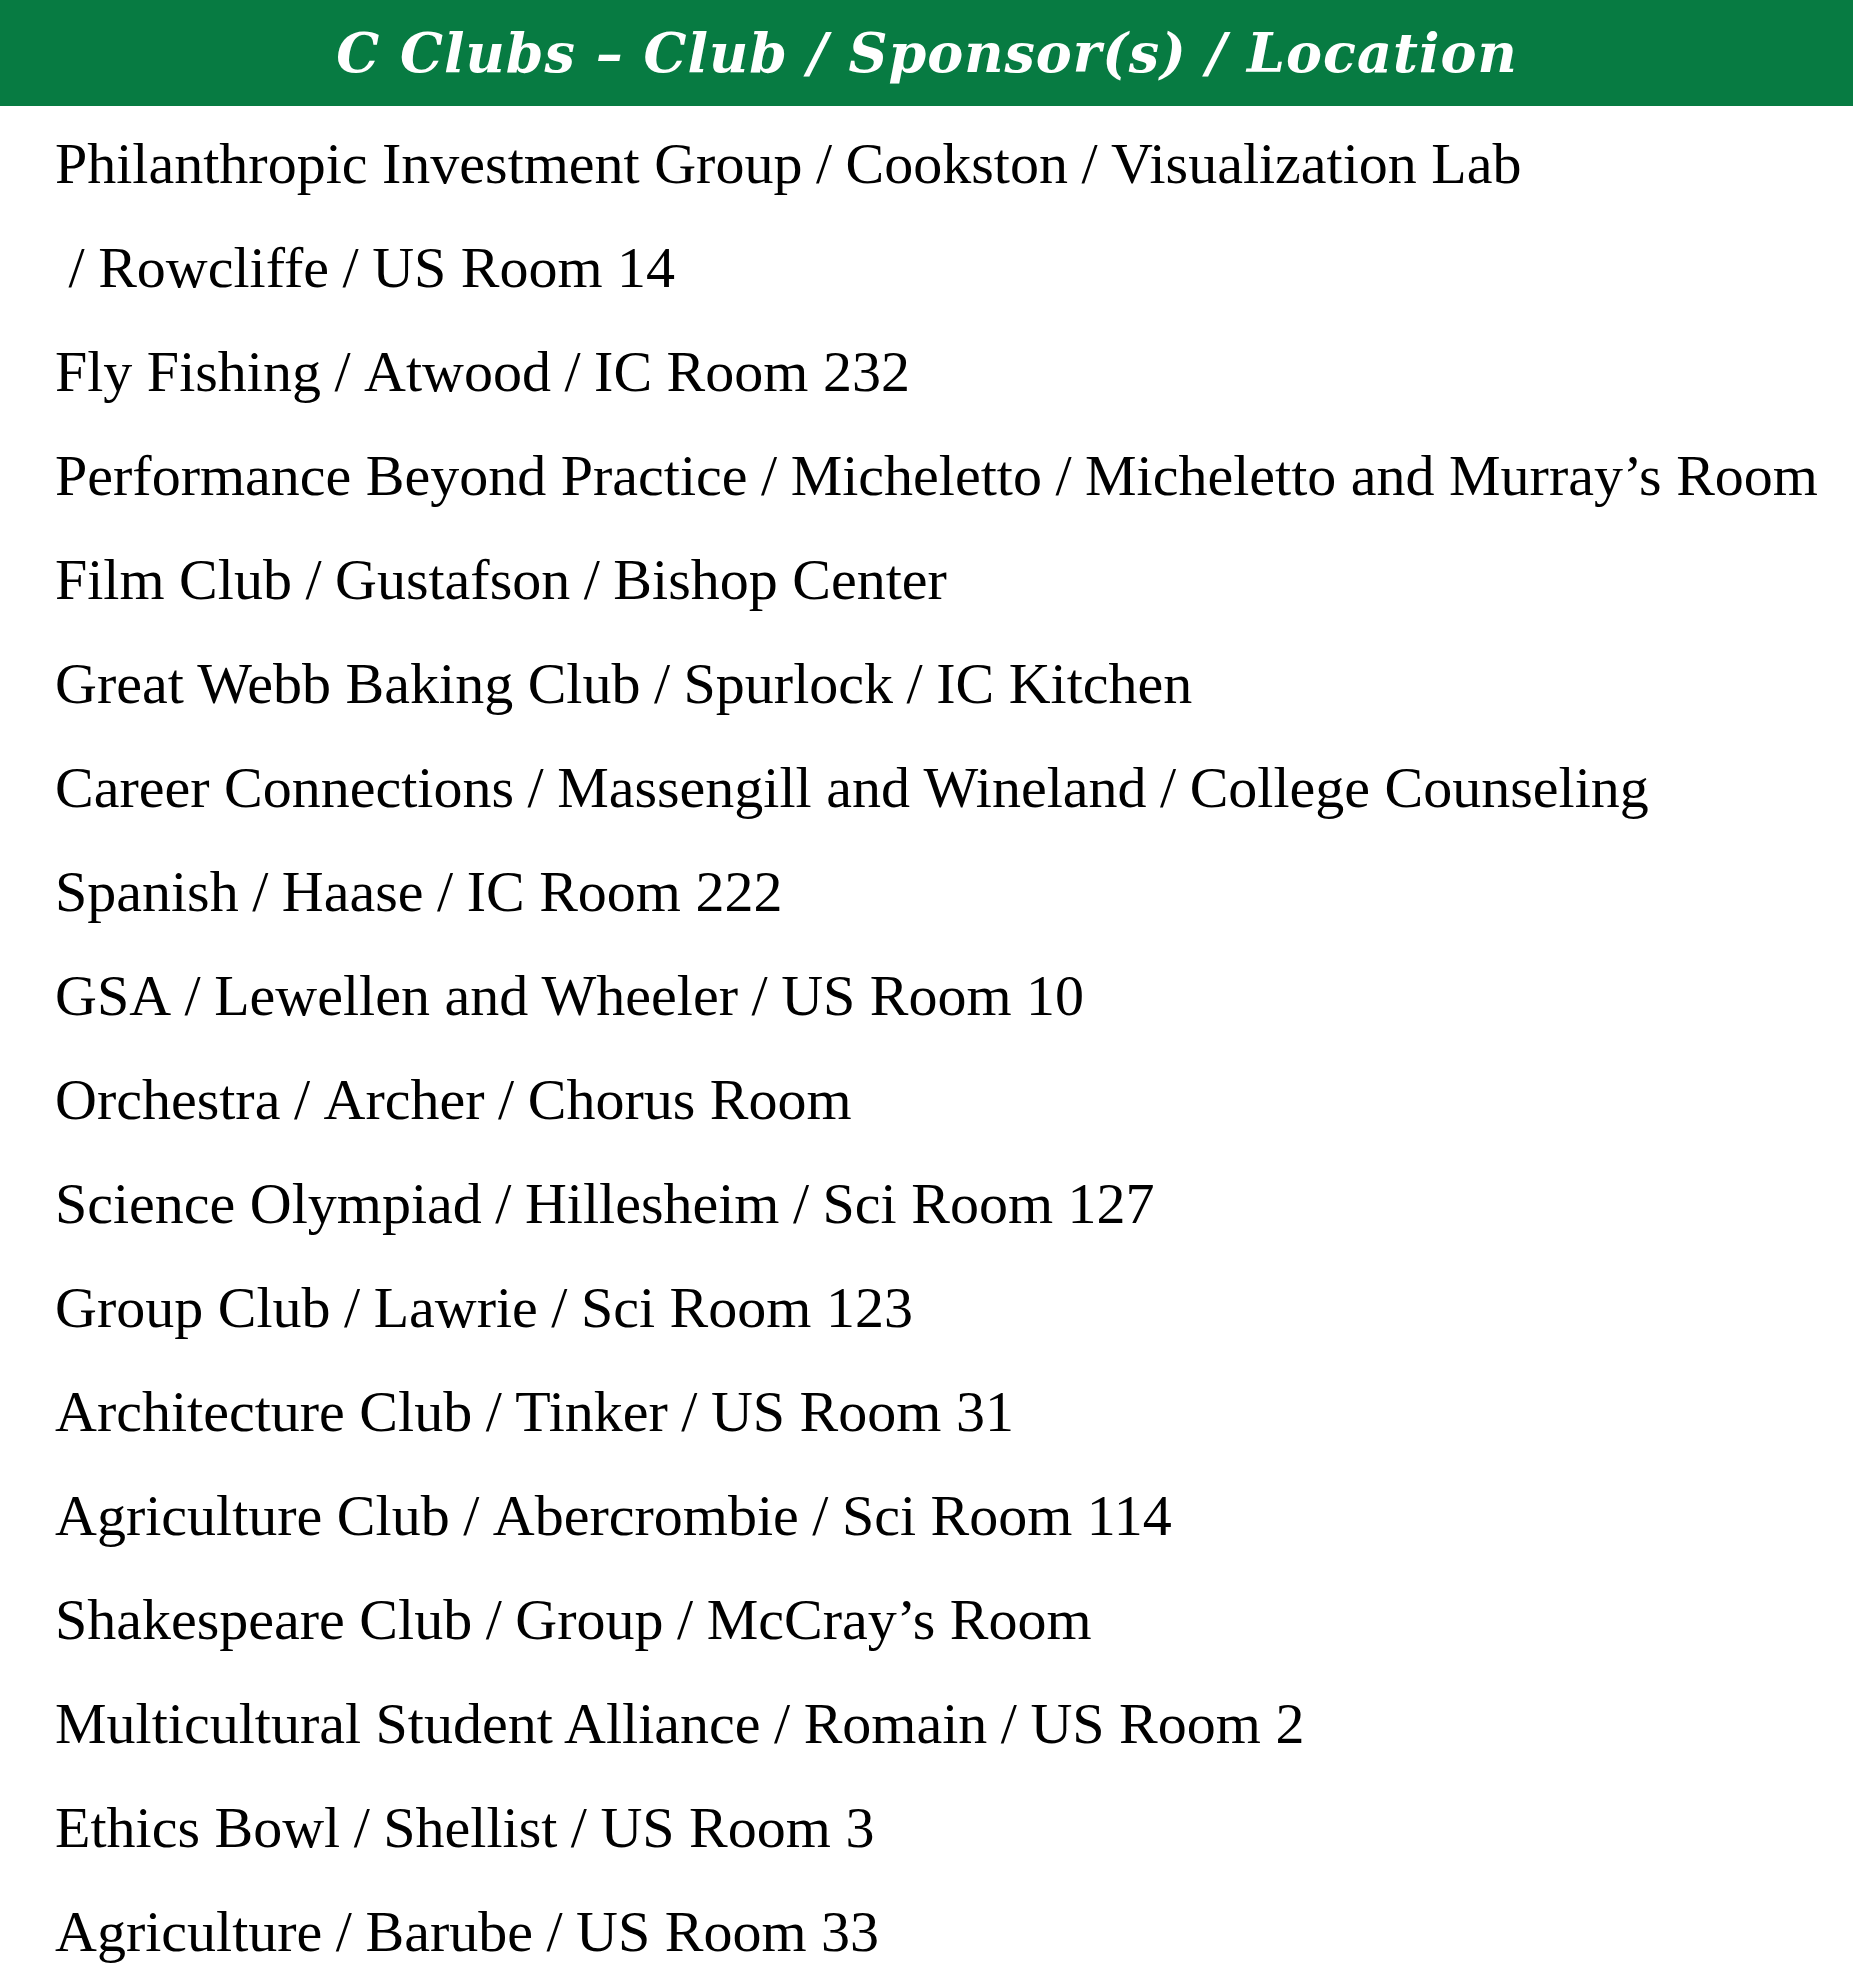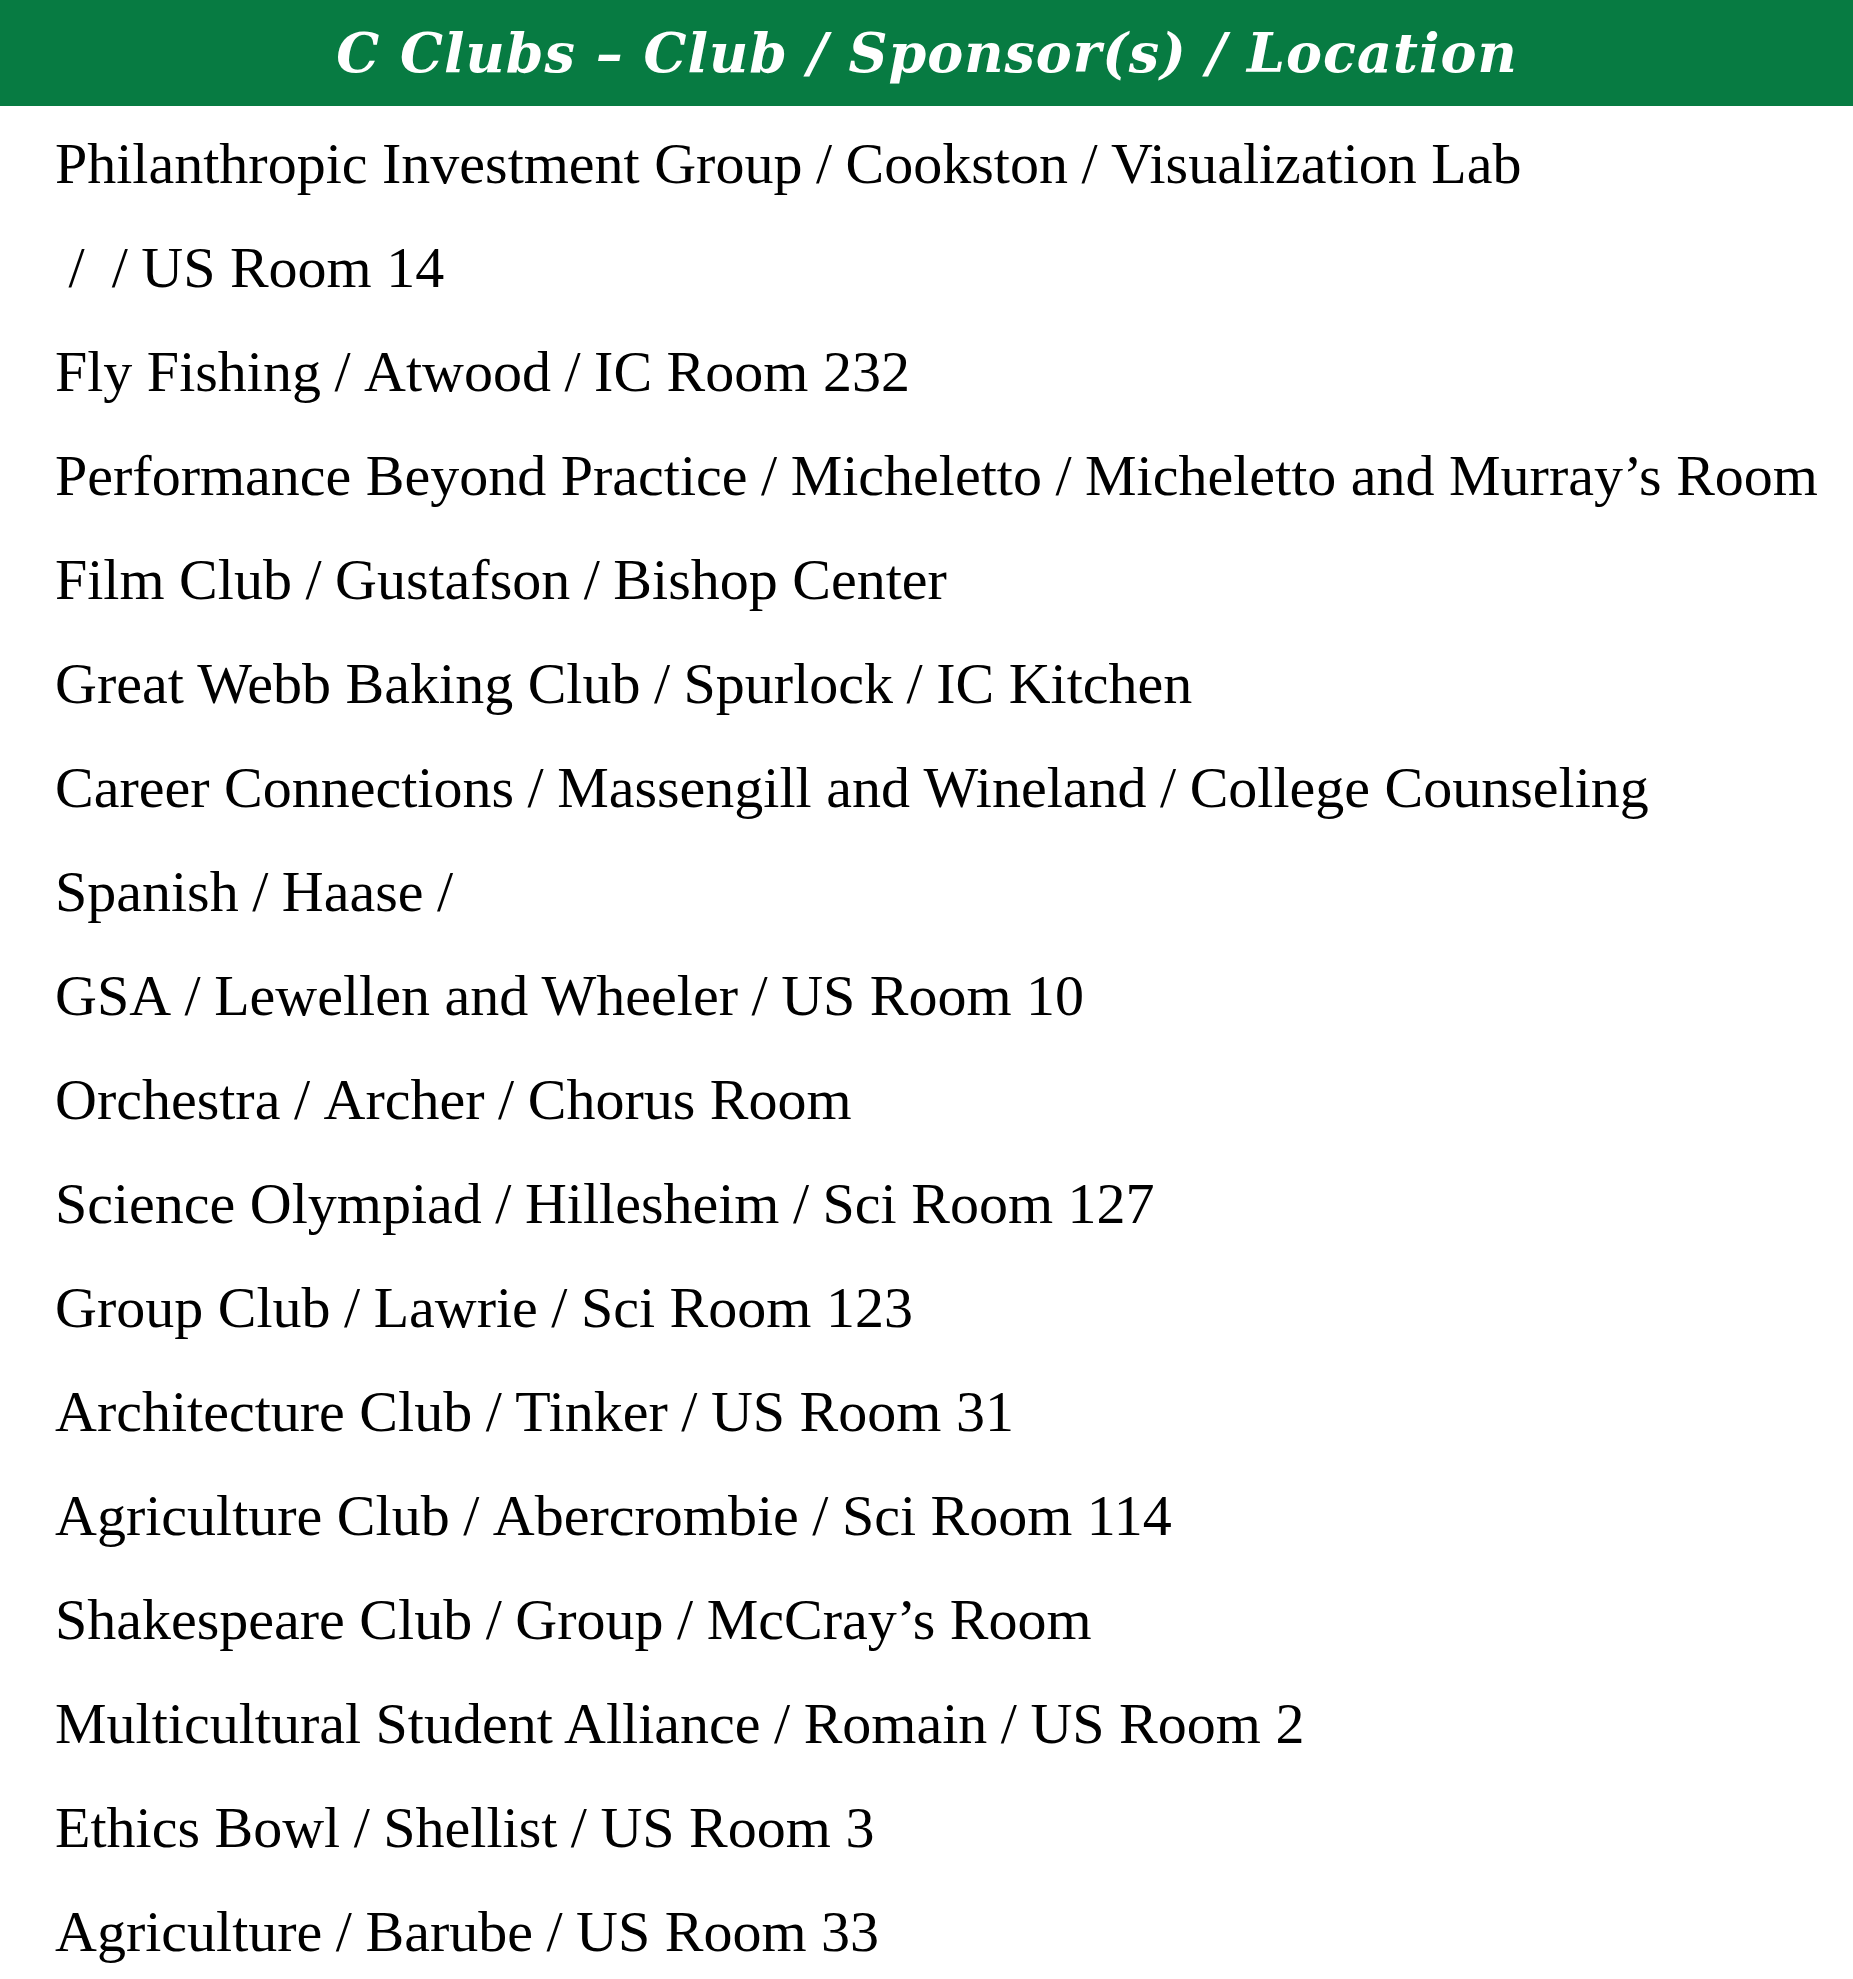--- a/index.html
+++ b/index.html
@@ -62,20 +62,21 @@
 <ul class="club-list">
     <li>
       <span>Philanthropic Investment Group</span>
       <span class="sep">/</span>
       <span>Cookston</span>
       <span class="sep">/</span>
       <span>Visualization Lab</span>
     </li>
     <li>
       <span class="sep">/</span>
+      <span>Rowcliffe</span>
       <span class="sep">/</span>
       <span>US Room 14</span>
     </li>
     <li>
       <span>Fly Fishing</span>
       <span class="sep">/</span>
       <span>Atwood</span>
       <span class="sep">/</span>
       <span>IC Room 232</span>
     </li>
@@ -105,20 +106,21 @@
       <span class="sep">/</span>
       <span>Massengill and Wineland</span>
       <span class="sep">/</span>
       <span>College Counseling</span>
     </li>
     <li>
       <span>Spanish</span>
       <span class="sep">/</span>
       <span>Haase</span>
       <span class="sep">/</span>
+      <span>IC Room 222</span>
     </li>
     <li>
       <span>GSA</span>
       <span class="sep">/</span>
       <span>Lewellen and Wheeler</span>
       <span class="sep">/</span>
       <span>US Room 10</span>
     </li>
     <li>
       <span>Orchestra</span>

